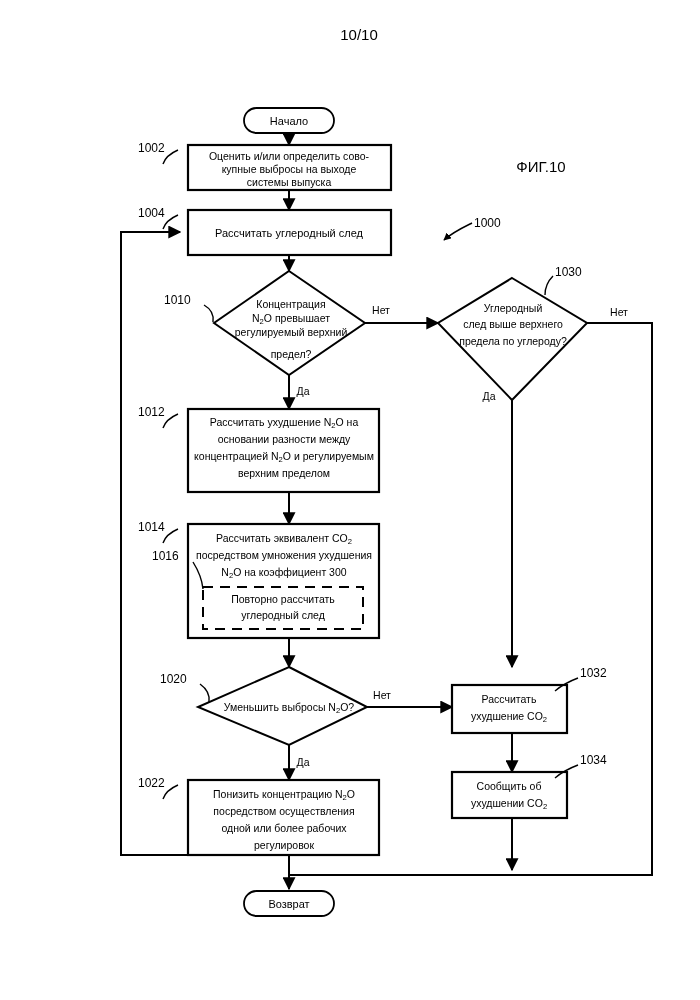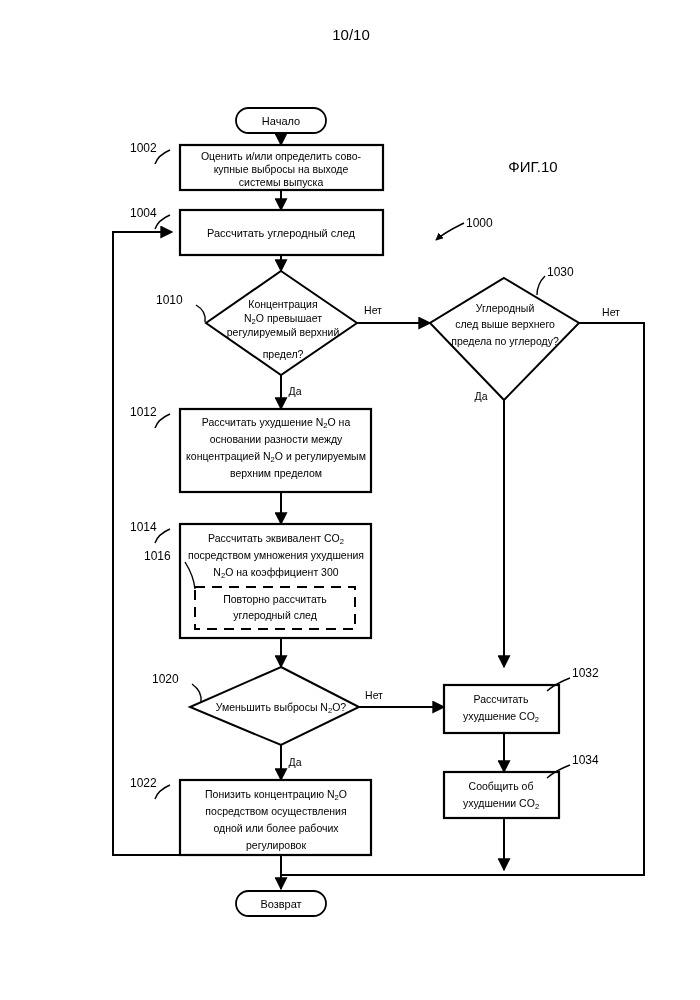--- a/index.html
+++ b/index.html
@@ -14,20 +14,21 @@
     font-family: "Liberation Sans", sans-serif;
     color: #000000;
     overflow: hidden;
   }
   #figure-root {
     position: absolute;
     left: 0;
     top: 0;
     width: 556px;
     height: 1000px;
+    padding-left: 8px;
   }
   svg.flow {
     display: block;
     width: 700px;
     height: 1000px;
   }
   .node-shape {
     fill: #ffffff;
     stroke: #000000;
     stroke-width: 2.2;

